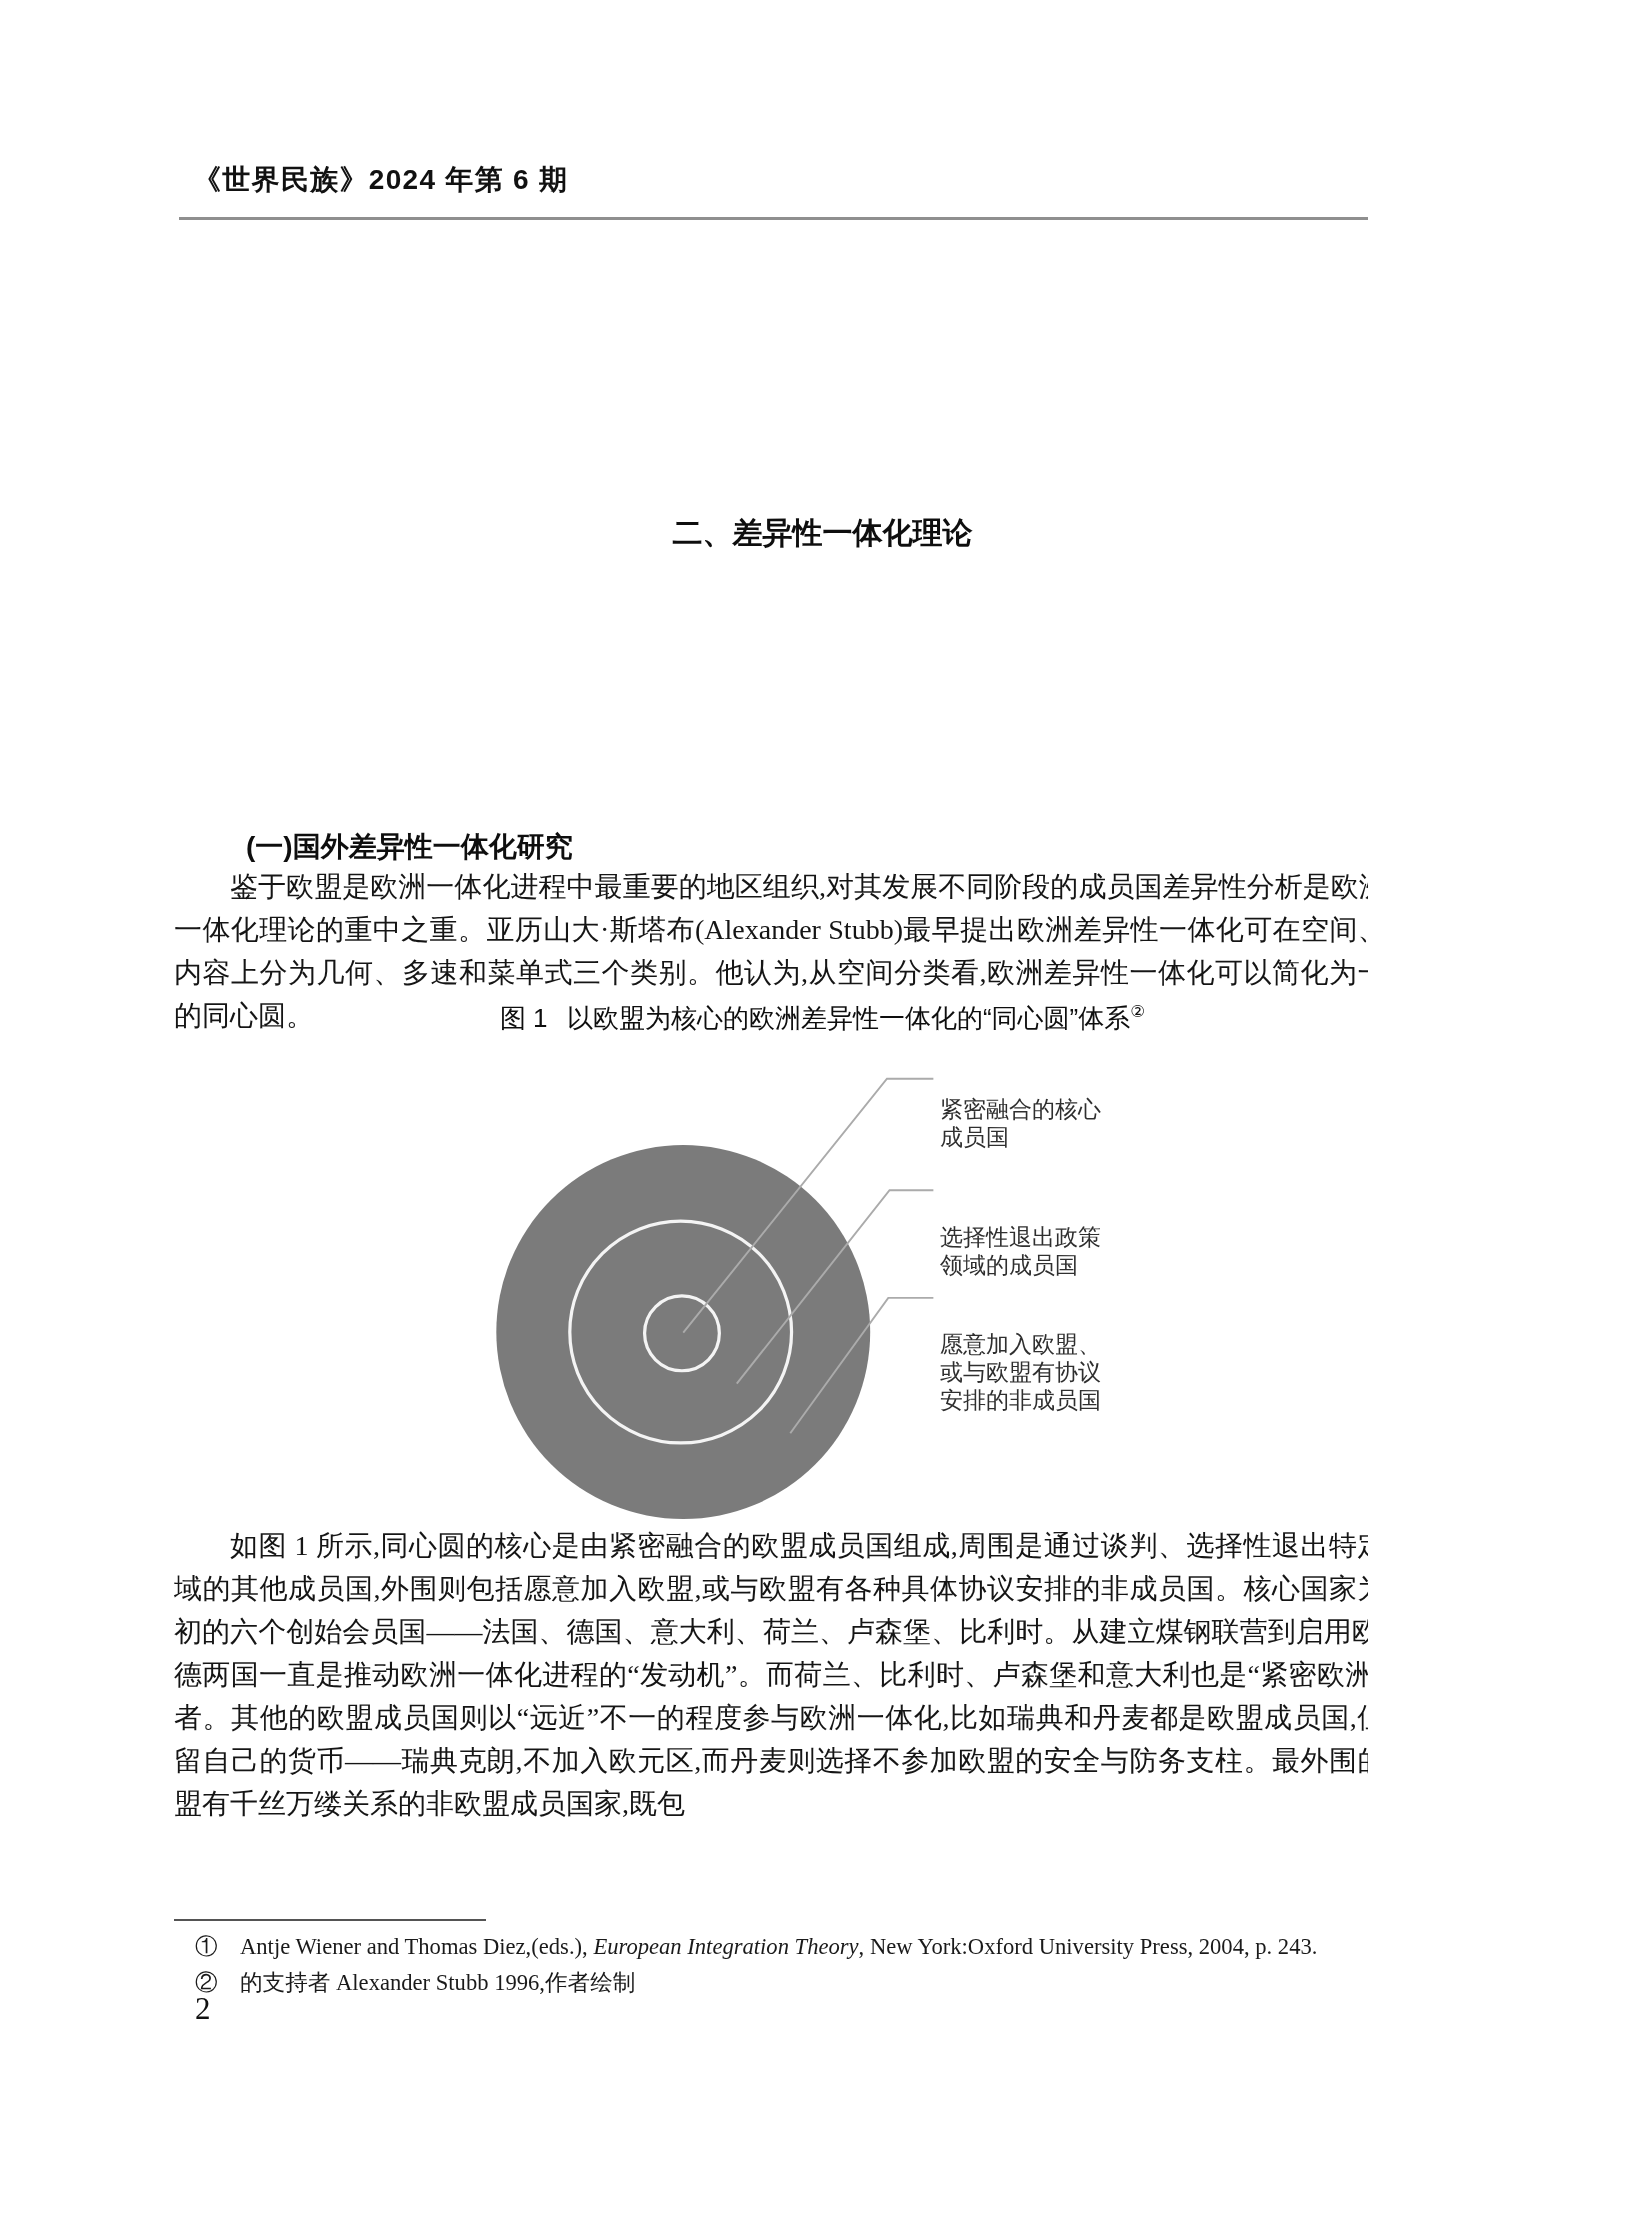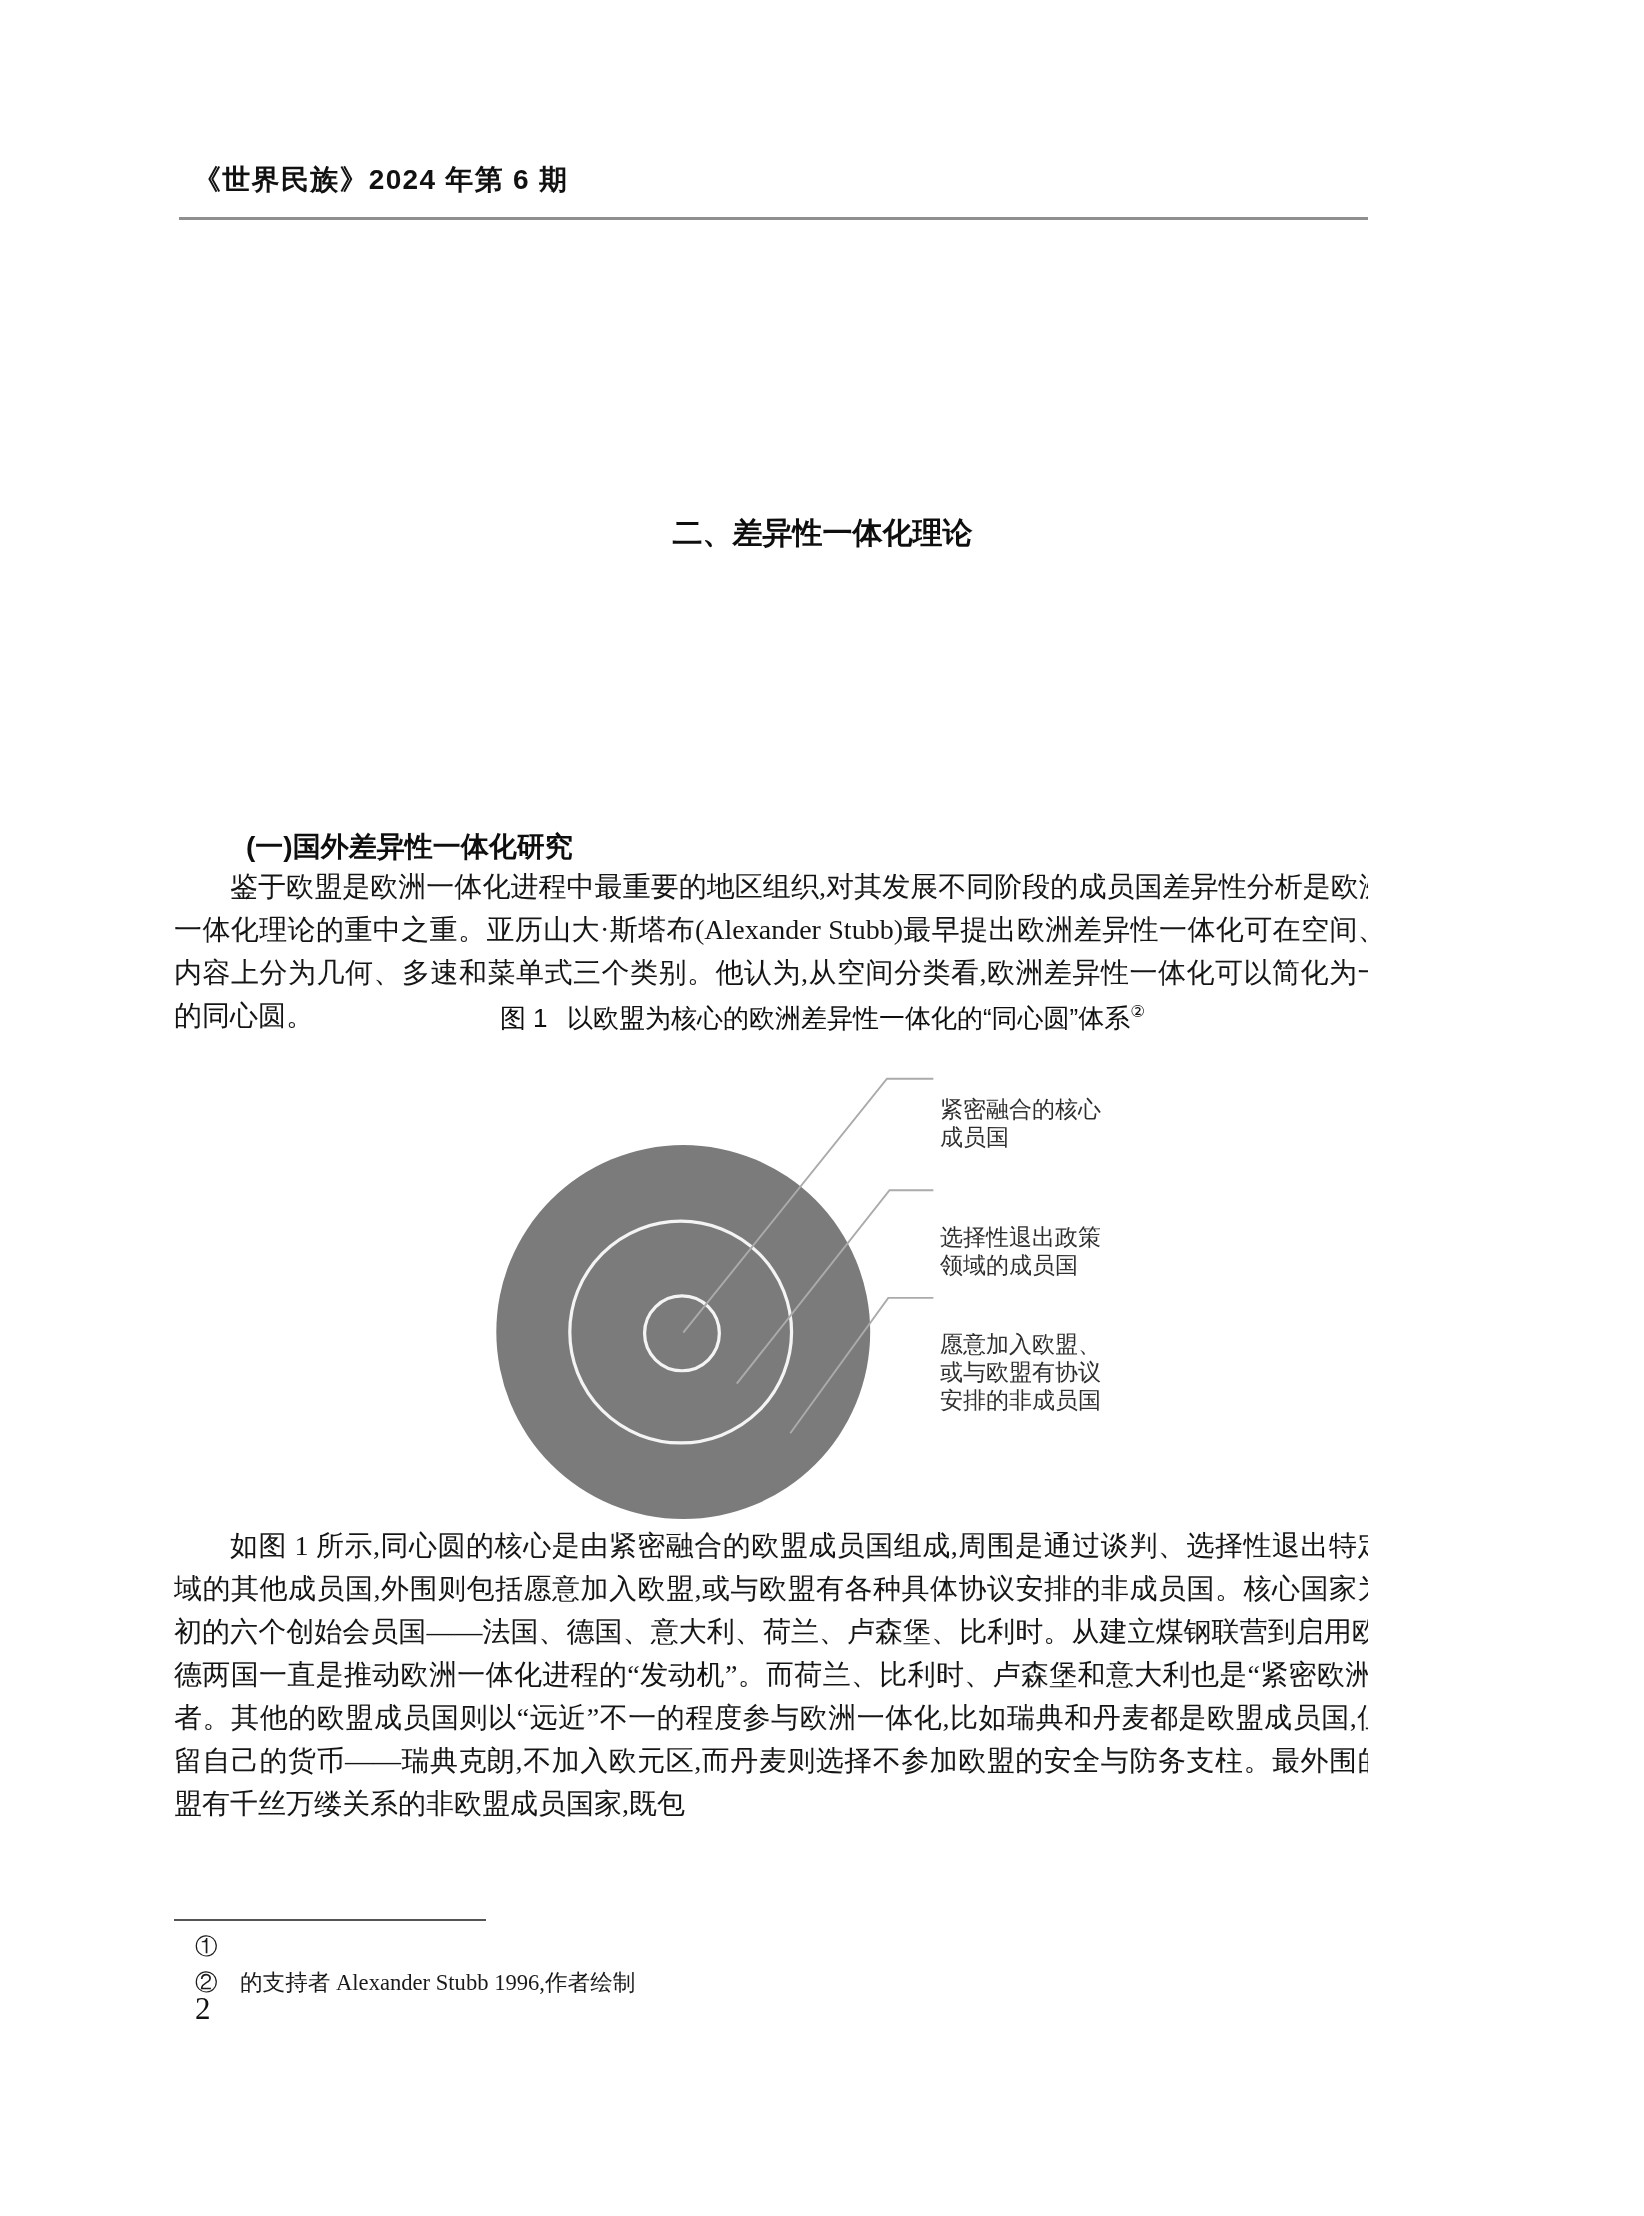--- a/index.html
+++ b/index.html
@@ -129,20 +129,21 @@
         </div>
       </div>
   </div>
 
   <p class="body-text indent" id="p4">如图 1 所示,同心圆的核心是由紧密融合的欧盟成员国组成,周围是通过谈判、选择性退出特定政策领域的其他成员国,外围则包括愿意加入欧盟,或与欧盟有各种具体协议安排的非成员国。核心国家为欧盟最初的六个创始会员国——法国、德国、意大利、荷兰、卢森堡、比利时。从建立煤钢联营到启用欧元,法、德两国一直是推动欧洲一体化进程的“发动机”。而荷兰、比利时、卢森堡和意大利也是“紧密欧洲”的支持者。其他的欧盟成员国则以“远近”不一的程度参与欧洲一体化,比如瑞典和丹麦都是欧盟成员国,但瑞典保留自己的货币——瑞典克朗,不加入欧元区,而丹麦则选择不参加欧盟的安全与防务支柱。最外围的是与欧盟有千丝万缕关系的非欧盟成员国家,既包</p>
 
   <div class="footnote-rule"></div>
   <div class="footnotes" id="footnotes">
       <div class="footnote">
         <span class="fn-marker">①</span>
+        <span class="fn-text"><span>Antje Wiener and Thomas Diez,(eds.), </span><em>European Integration Theory</em><span>, New York:Oxford University Press, 2004, p. 243.</span></span>
       </div>
       <div class="footnote">
         <span class="fn-marker">②</span>
         <span class="fn-text"><span>的支持者 Alexander Stubb 1996,作者绘制</span></span>
       </div>
     </div>
 
   <div class="page-number">2</div>
 
 </div>

